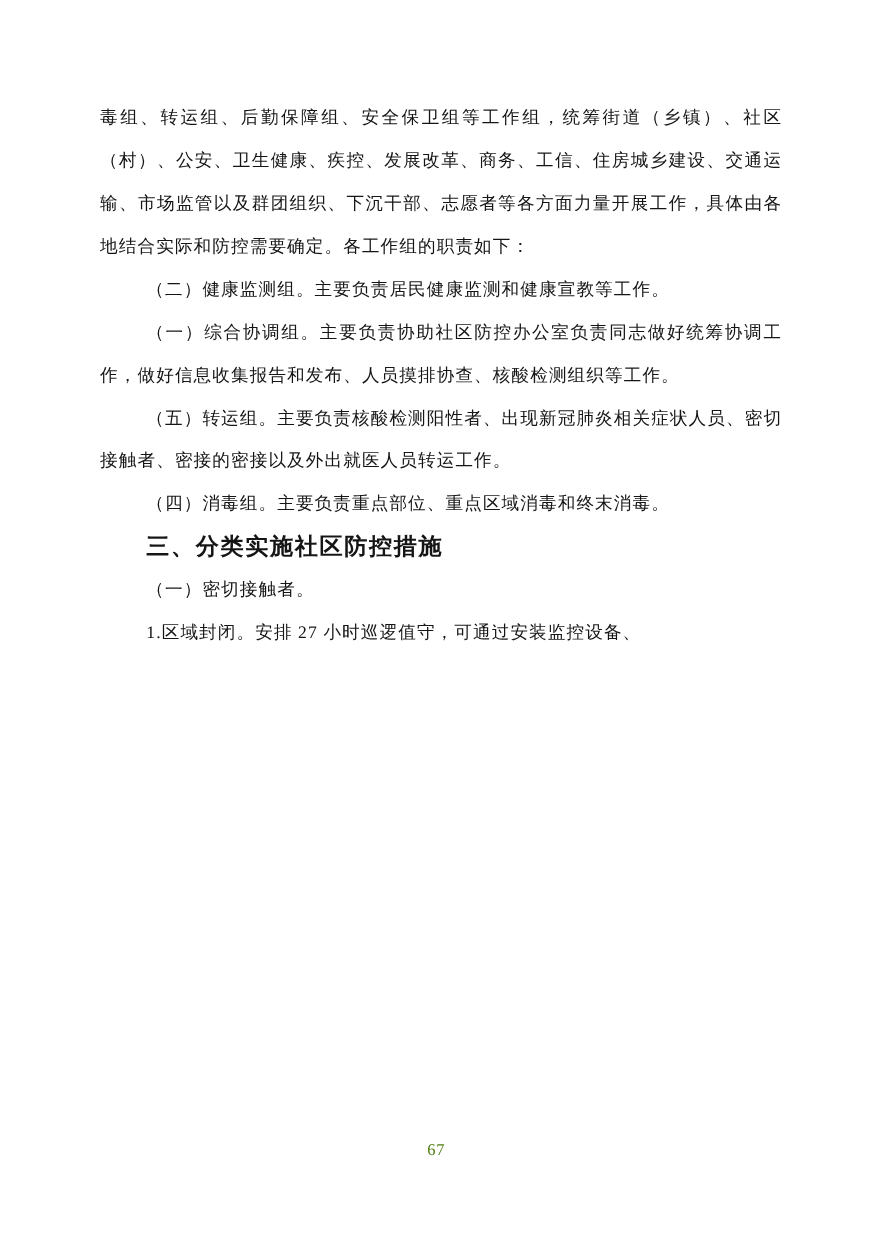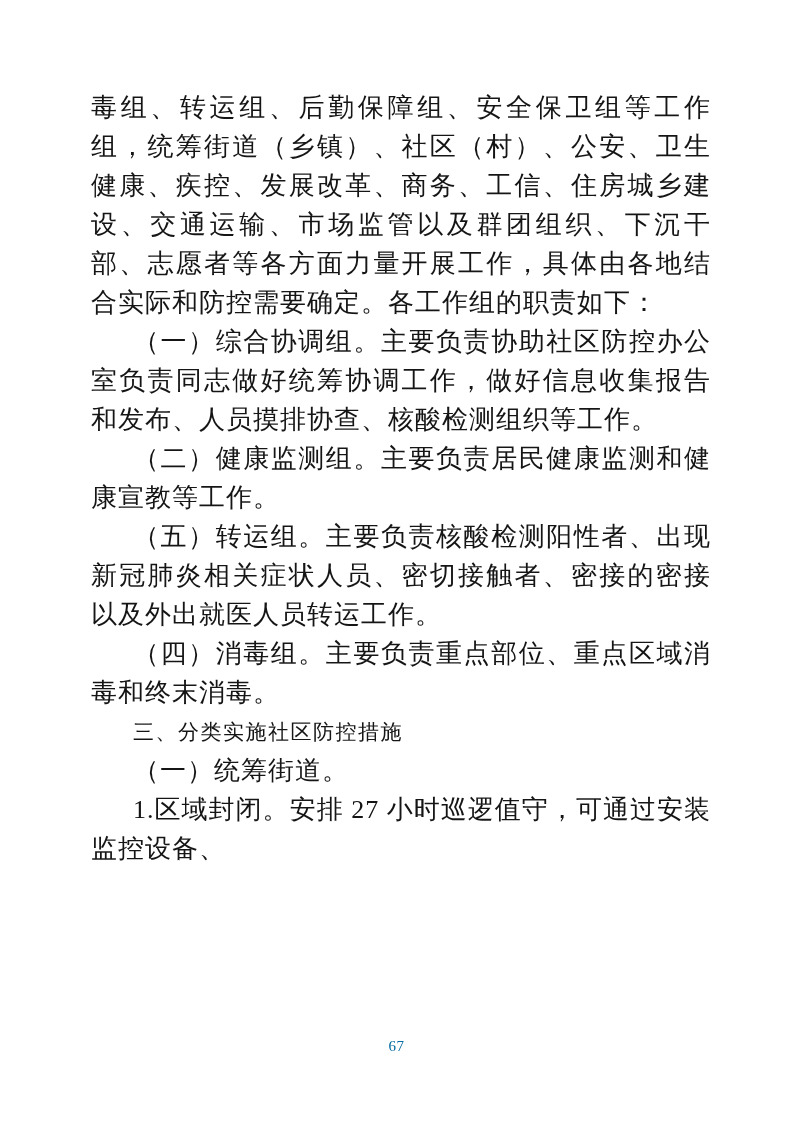--- a/index.html
+++ b/index.html
@@ -13,67 +13,67 @@
     color: #151515;
   }
   .content {
     position: absolute;
     left: 91px;
     top: 88px;
     width: 620px;
   }
   p.para {
     margin: 0;
-    font-size: 26px;
+    font-size: 16px;
     line-height: 39px;
     letter-spacing: 1px;
     text-align: justify;
     text-indent: 42px;
   }
   p.para.intro { text-indent: 0; }
   p.para.heading {
     font-family: "Liberation Sans", "DejaVu Sans", sans-serif;
-    font-weight: 400;
+    font-weight: 700;
     font-size: 21px;
     text-align: left;
     letter-spacing: 1.5px;
   }
   .lead { }
   .pagenum {
     position: absolute;
     left: 0;
     top: 1038px;
     width: 100%;
     text-align: center;
     font-size: 15px;
     letter-spacing: 0.5px;
-    color: #0369a1;
+    color: #4d7c0f;
   }
 </style>
 </head>
 <body>
 
 <div class="page">
   <div class="content">
 
     <p class="para intro"><span>毒组、转运组、后勤保障组、安全保卫组等工作组，统筹街道（乡镇）、社区（村）、公安、卫生健康、疾控、发展改革、商务、工信、住房城乡建设、交通运输、市场监管以及群团组织、下沉干部、志愿者等各方面力量开展工作，具体由各地结合实际和防控需要确定。各工作组的职责如下：</span></p>
 
+    <p class="para"><span class="lead">（二）健康监测组。</span><span>主要负责居民健康监测和健康宣教等工作。</span></p>
+
     <p class="para"><span class="lead">（一）综合协调组。</span><span>主要负责协助社区防控办公室负责同志做好统筹协调工作，做好信息收集报告和发布、人员摸排协查、核酸检测组织等工作。</span></p>
-
-    <p class="para"><span class="lead">（二）健康监测组。</span><span>主要负责居民健康监测和健康宣教等工作。</span></p>
 
 
     <p class="para"><span class="lead">（五）转运组。</span><span>主要负责核酸检测阳性者、出现新冠肺炎相关症状人员、密切接触者、密接的密接以及外出就医人员转运工作。</span></p>
 
     <p class="para"><span class="lead">（四）消毒组。</span><span>主要负责重点部位、重点区域消毒和终末消毒。</span></p>
 
 
 
     <p class="para heading">三、分类实施社区防控措施</p>
 
-    <p class="para">（一）统筹街道。</p>
+    <p class="para">（一）密切接触者。</p>
 
     <p class="para"><span class="lead">1.区域封闭。</span><span>安排 27 小时巡逻值守，可通过安装监控设备、</span></p>
 
   </div>
 
   <div class="pagenum">67</div>
 </div>
 
 </body></html>

